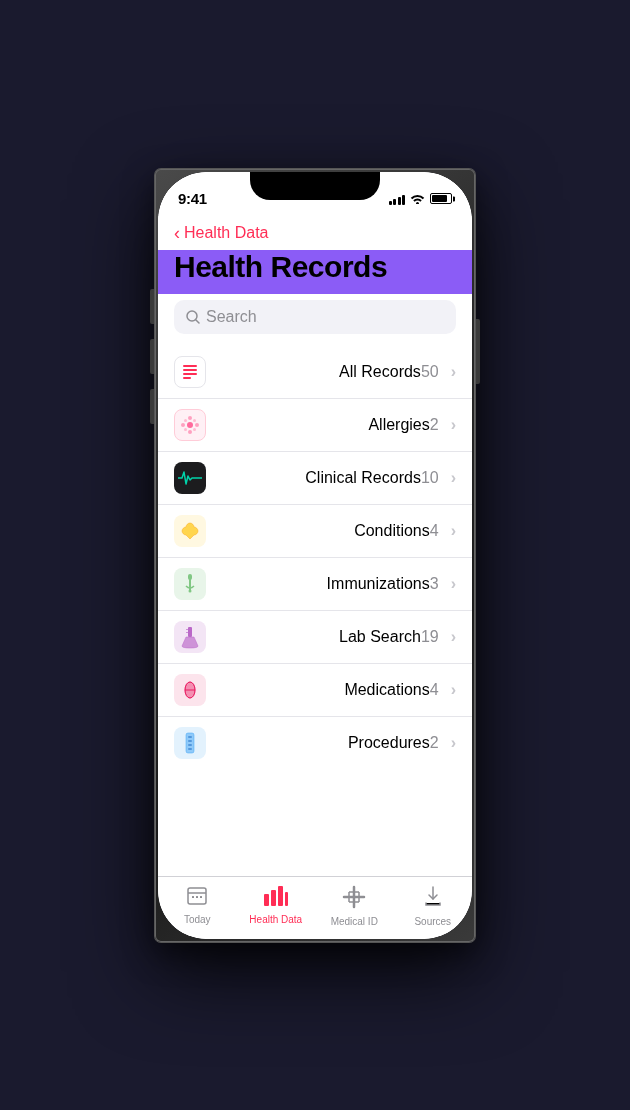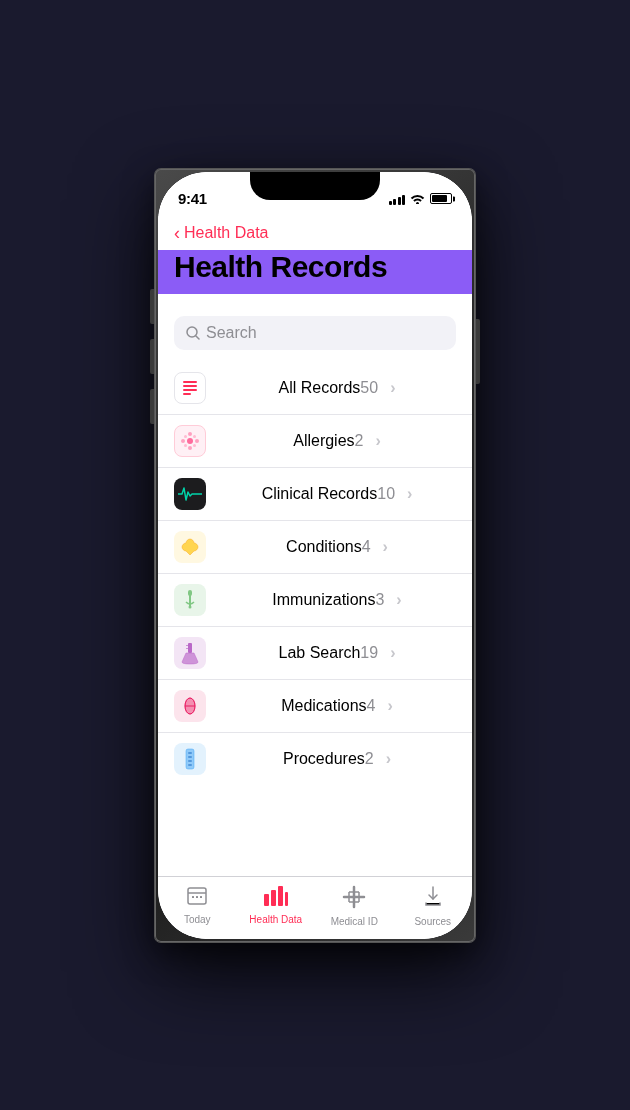--- a/index.html
+++ b/index.html
@@ -199,21 +199,20 @@
       background: #fff;
     }
 
     .search-bar {
       background: #f2f2f7;
       border-radius: 10px;
       padding: 8px 12px;
       display: flex;
       align-items: center;
       gap: 6px;
-      margin-top: 16px;
     }
 
     .search-placeholder {
       color: #8e8e93;
       font-size: 16px;
     }
 
     
     .list-section {
       background: #fff;
@@ -242,21 +241,21 @@
       justify-content: center;
       margin-right: 12px;
       flex-shrink: 0;
       font-size: 18px;
     }
 
     .item-content {
       flex: 1;
       display: flex;
       align-items: center;
-      justify-content: center;
+      justify-content: flex-end;
     }
 
     .item-label {
       font-size: 16px;
       color: #000;
       font-weight: 400;
     }
 
     .item-right {
       display: flex;

